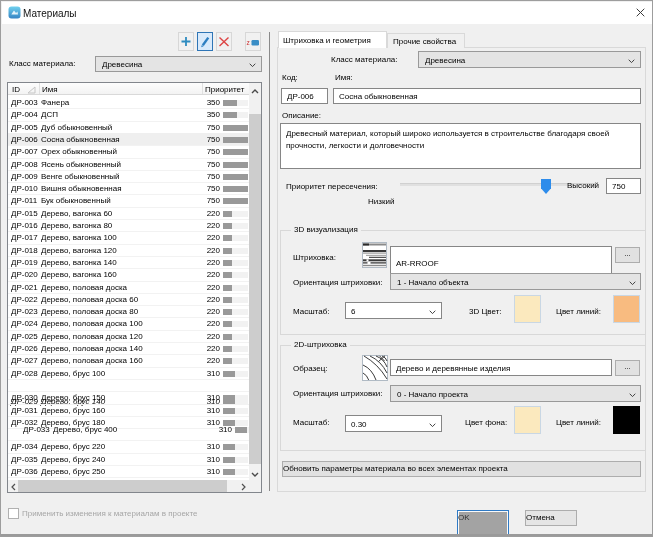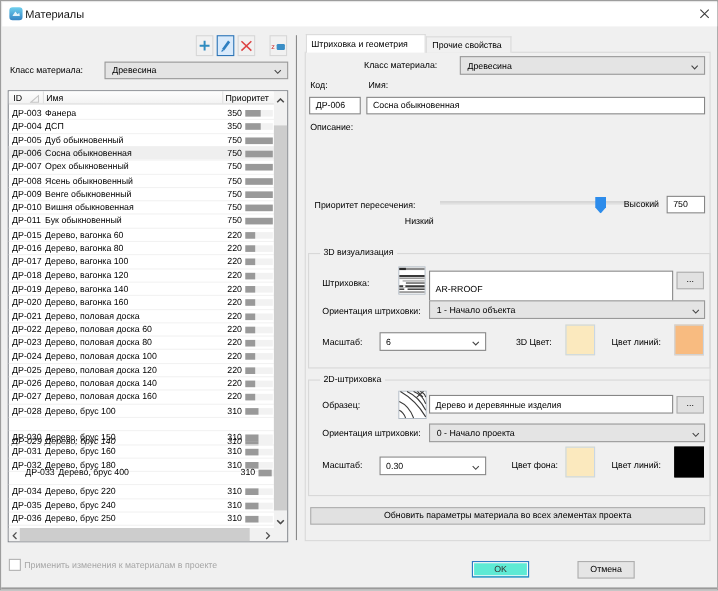--- a/index.html
+++ b/index.html
@@ -36,21 +36,21 @@
 
 .tabpage { position:absolute; left:276px; top:46px; width:369px; height:445px; border:1px solid #d9d9d9; background:#f0f0f0; }
 .tab { position:absolute; font-size:8px; white-space:nowrap; }
 .input { position:absolute; background:#fff; border:1px solid #868686; }
 .input .txt { position:absolute; left:5px; top:50%; transform:translateY(-50%); white-space:nowrap; }
 .grp { position:absolute; border:1px solid #d8d8d8; }
 .grp .legend { position:absolute; left:10px; top:-6px; background:#f0f0f0; padding:0 3px; }
 .lbl { position:absolute; white-space:nowrap; }
 .swatch { position:absolute; width:27px; height:28px; border:1px solid #c9d7e4; }
 .dots { position:absolute; background:#e1e1e1; border:1px solid #adadad; text-align:center; }
-.btn { position:absolute; background:#e1e1e1; border:1px solid #adadad; text-align:center; }
+.btn { position:absolute; background:#e1e1e1; border:1px solid #adadad; text-align:left; }
 </style>
 </head>
 <body>
 <div class="win">
 
   <div class="titlebar"></div>
   <svg class="abs" style="left:7px; top:5px" width="13" height="13" viewBox="0 0 13 13">
     <defs>
         <linearGradient id="ic" x1="0" y1="0" x2="0" y2="1">
       <stop offset="0" stop-color="#6fd0ee"></stop>
@@ -428,20 +428,23 @@
   <div class="lbl" style="left:281px; top:72px;">Код:</div>
   <div class="lbl" style="left:334px; top:72px;">Имя:</div>
   <div class="input" style="left:280px; top:87px; width:47px; height:16px;">
       <span class="txt">ДР-006</span>
     </div>
   <div class="input" style="left:332px; top:87px; width:308px; height:16px;">
       <span class="txt">Сосна обыкновенная</span>
     </div>
 
   <div class="lbl" style="left:281px; top:110px;">Описание:</div>
+  <div class="input" style="left:279px; top:122px; width:361px; height:46px;">
+    <div style="position:absolute; left:5px; top:4px; width:345px; line-height:12px;">Древесный материал, который широко используется в строительстве благодаря своей прочности, легкости и долговечности</div>
+  </div>
 
   <div class="lbl" style="left:285px; top:181px;">Приоритет пересечения:</div>
   <div class="abs" style="left:399px; top:182px; width:197px; height:3px; background:#e0e0e0; border-top:1px solid #d0d0d0;"></div>
   <div class="abs" style="left:540px; top:178px; width:10px; height:15px; background:#2d8ceb; clip-path:polygon(0 0, 100% 0, 100% 62%, 50% 100%, 0 62%);"></div>
   <div class="input" style="left:605px; top:177px; width:35px; height:16px;">
       <span class="txt">750</span>
     </div>
   <div class="lbl" style="left:367px; top:196px;">Низкий</div>
   <div class="lbl" style="left:566px; top:180px;">Высокий</div>
 
@@ -518,18 +521,18 @@
         <path d="M0.7 0.7 L3.5 3.6 L6.3 0.7" stroke="#444" stroke-width="1" fill="none"></path>
       </svg>
   </div>
   <div class="lbl" style="left:464px; top:417px;">Цвет фона:</div>
   <div class="swatch" style="left:513px; top:405px; background:#fbe9be;"></div>
   <div class="lbl" style="left:555px; top:417px;">Цвет линий:</div>
   <div class="swatch" style="left:612px; top:405px; background:#000; border-color:#000;"></div>
 
   <div class="btn" style="left:281px; top:460px; width:359px; height:16px; line-height:14px;">Обновить параметры материала во всех элементах проекта</div>
 
-  <div class="btn" style="left:428px; top:509px; width:52px; height:15px; line-height:13px; border:1px solid #2f7ac5; background:#5eead4; box-shadow:inset 0 0 0 1px #fafafa; color:#333;">OK</div>
+  <div class="btn" style="left:456px; top:509px; width:52px; height:28px; line-height:13px; border:1px solid #2f7ac5; background:#a3a3a3; box-shadow:inset 0 0 0 1px #fafafa; color:#333;">OK</div>
   <div class="btn" style="left:524px; top:509px; width:52px; height:16px; line-height:14px; background:#e5e5e5;">Отмена</div>
 
   <div class="abs" style="left:0; top:533px; width:653px; height:2px; background:#9a9a9a;"></div>
   <div class="abs" style="left:0; top:535px; width:653px; height:2px; background:#bcbcbc;"></div>
 </div>
 
 </body></html>

